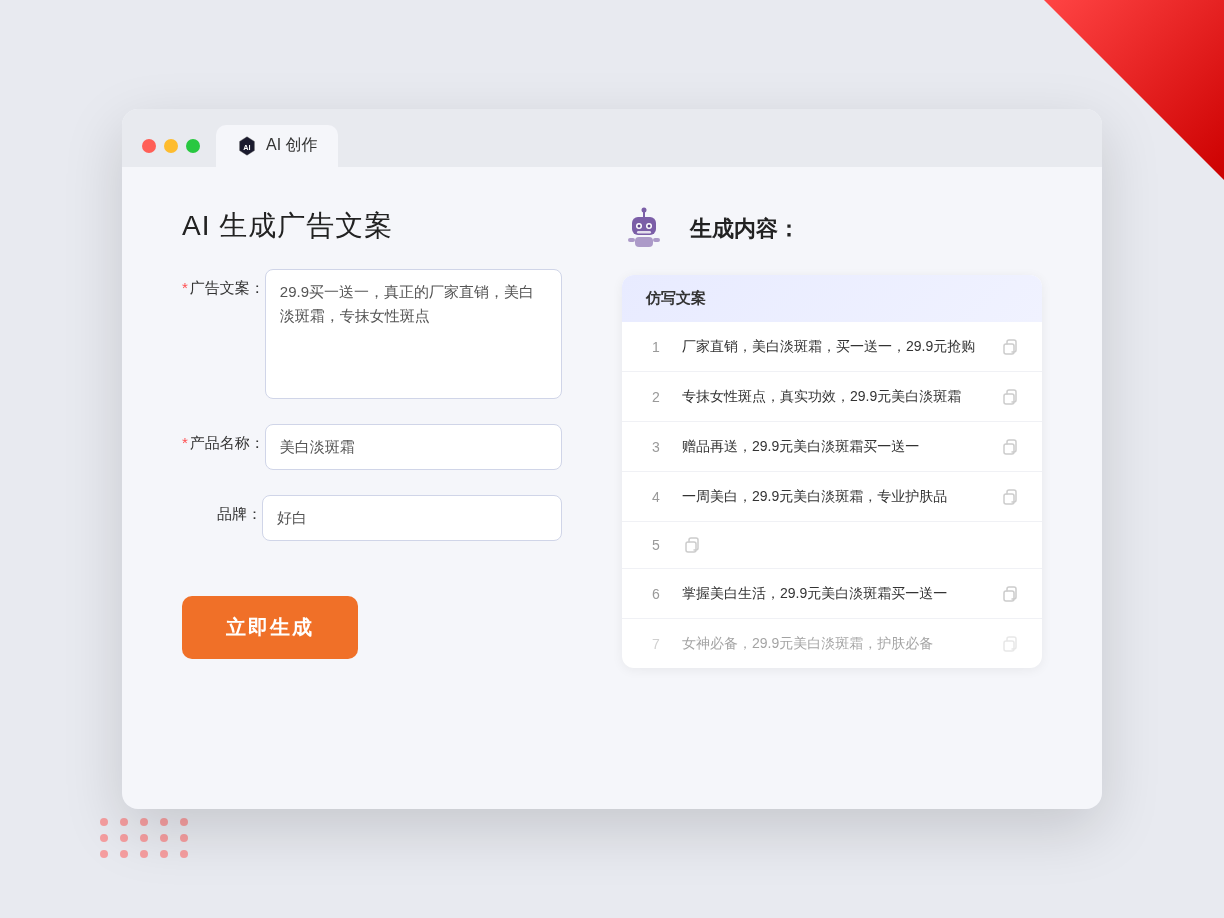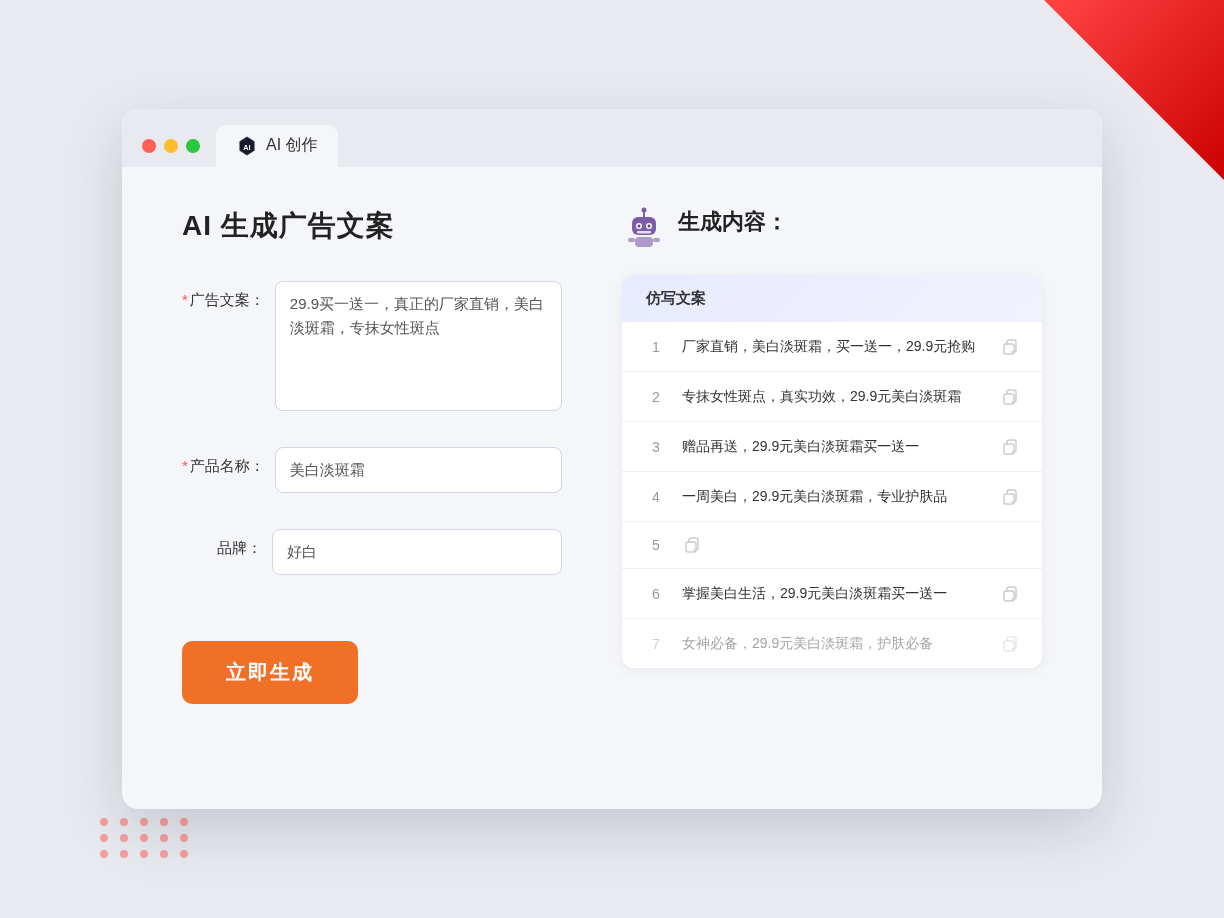--- a/index.html
+++ b/index.html
@@ -120,31 +120,31 @@
       gap: 60px;
     }
 
     
     .left-panel {
       flex: 0 0 380px;
     }
 
     .page-title {
       font-size: 28px;
-      font-weight: 700;
+      font-weight: 400;
       color: #222;
-      margin-bottom: 36px;
+      margin-bottom: 24px;
       letter-spacing: 1px;
     }
 
     .form-group {
       display: flex;
       align-items: flex-start;
-      margin-bottom: 36px;
-      gap: 10px;
+      margin-bottom: 25px;
+      gap: 0;
     }
 
     .form-label {
       font-size: 15px;
       color: #333;
       white-space: nowrap;
       padding-top: 10px;
       min-width: 80px;
       text-align: right;
     }
@@ -186,22 +186,22 @@
       letter-spacing: 2px;
     }
 
     
     .right-panel {
       flex: 1;
     }
 
     .right-header {
       display: flex;
-      align-items: flex-start;
-      gap: 12px;
+      align-items: center;
+      gap: 24px;
       margin-bottom: 24px;
     }
 
     .robot-icon {
       width: 44px;
       height: 44px;
     }
 
     .right-title {
       font-size: 22px;

